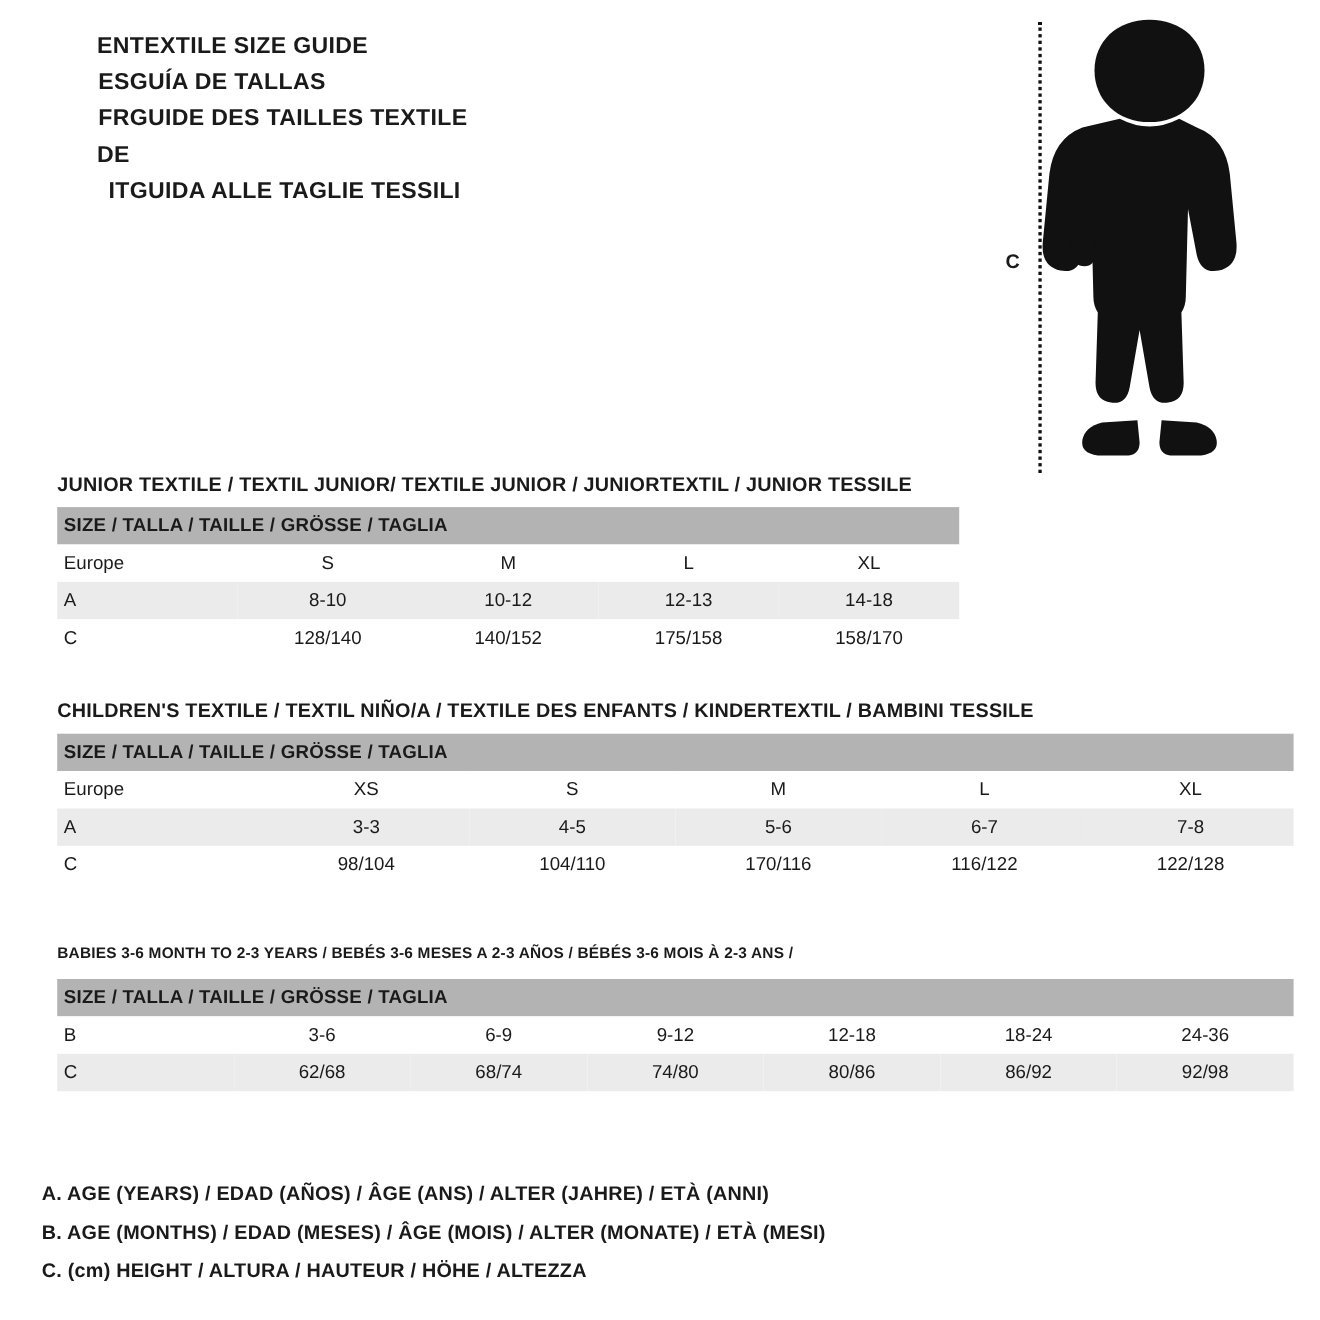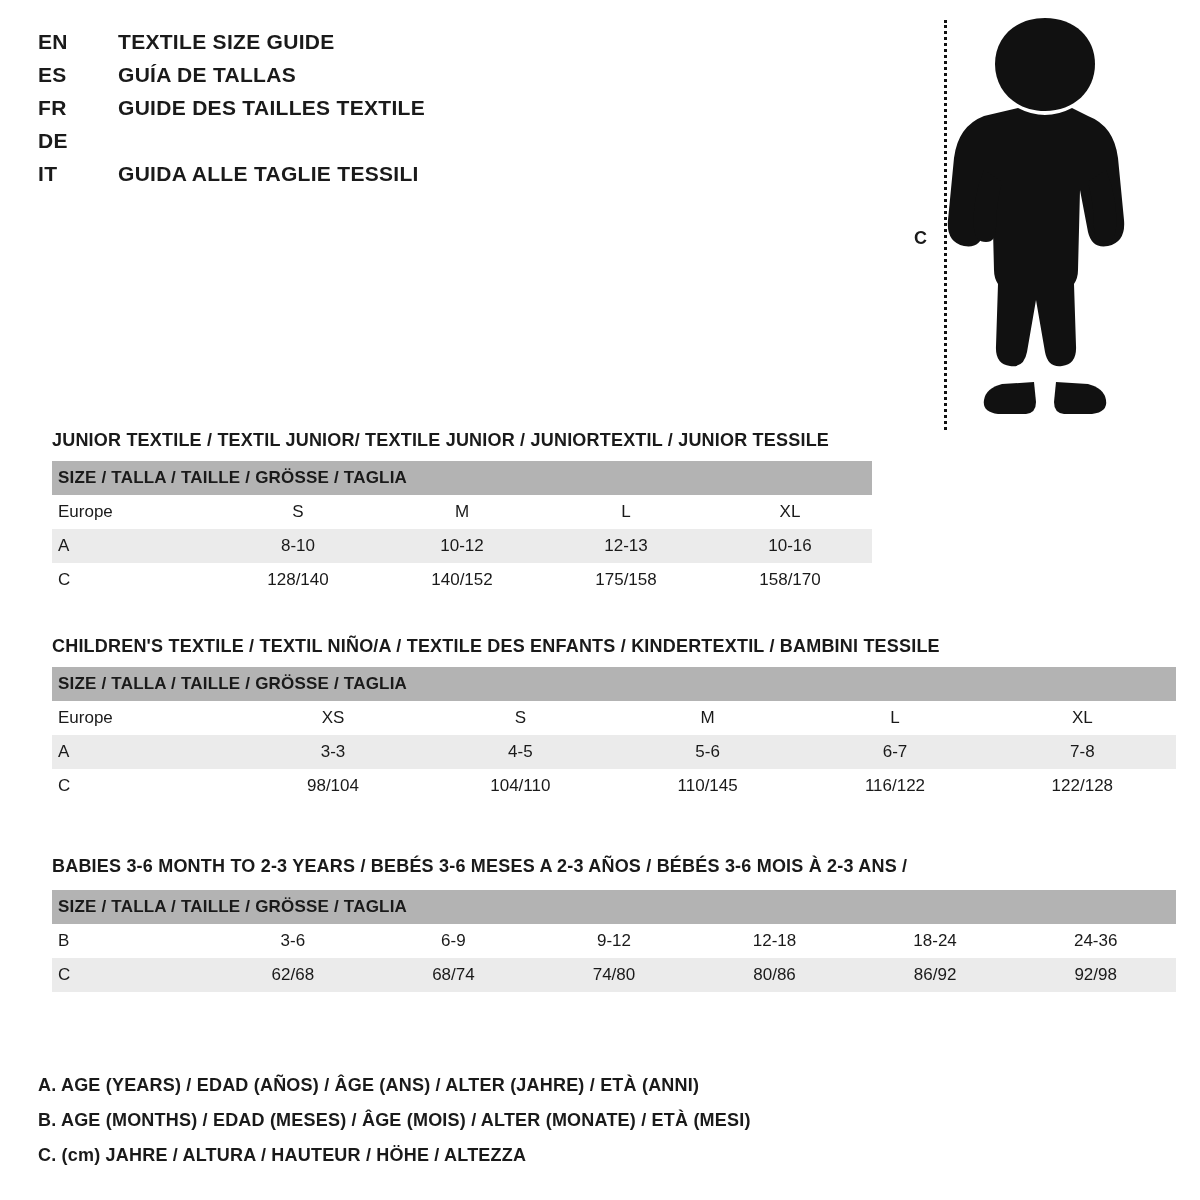--- a/index.html
+++ b/index.html
@@ -26,20 +26,21 @@
   .lang-row {
     display: flex;
     align-items: baseline;
     height: 33px;
   }
   .lang-code {
     width: 80px;
     font-size: 21px;
     font-weight: 700;
     letter-spacing: 0.3px;
+    text-align: right;
   }
   .lang-text {
     font-size: 21px;
     font-weight: 700;
     letter-spacing: 0.3px;
     text-transform: uppercase;
   }
 
   
   .figure-area {
@@ -77,21 +78,21 @@
     width: 1124px;
   }
   .section-title {
     font-size: 18px;
     font-weight: 700;
     letter-spacing: 0.2px;
     margin-bottom: 10px;
     white-space: nowrap;
   }
   .section-title-2line {
-    font-size: 18px;
+    font-size: 14px;
     font-weight: 700;
     letter-spacing: 0.2px;
     margin-bottom: 10px;
     line-height: 28px;
   }
   table.size-table {
     border-collapse: collapse;
     width: 100%;
     table-layout: fixed;
   }
@@ -188,21 +189,21 @@
       <td class="cell-center">S</td>
       <td class="cell-center">M</td>
       <td class="cell-center">L</td>
       <td class="cell-center">XL</td>
     </tr>
     <tr class="row-gray">
       <td class="cell-left lbl-col">A</td>
       <td class="cell-center">8-10</td>
       <td class="cell-center">10-12</td>
       <td class="cell-center">12-13</td>
-      <td class="cell-center">10-16</td>
+      <td class="cell-center">14-18</td>
     </tr>
     <tr class="row-light">
       <td class="cell-left lbl-col">C</td>
       <td class="cell-center">128/140</td>
       <td class="cell-center">140/152</td>
       <td class="cell-center">175/158</td>
       <td class="cell-center">158/170</td>
     </tr>
   </tbody>
     </table>
@@ -228,21 +229,21 @@
       <td class="cell-center">3-3</td>
       <td class="cell-center">4-5</td>
       <td class="cell-center">5-6</td>
       <td class="cell-center">6-7</td>
       <td class="cell-center">7-8</td>
     </tr>
     <tr class="row-light">
       <td class="cell-left lbl-col">C</td>
       <td class="cell-center">98/104</td>
       <td class="cell-center">104/110</td>
-      <td class="cell-center">110/145</td>
+      <td class="cell-center">170/116</td>
       <td class="cell-center">116/122</td>
       <td class="cell-center">122/128</td>
     </tr>
   </tbody>
     </table>
 </div>
 
 <div class="section" style="top:852px;">
   <div class="section-title-2line">
     <div>BABIES 3-6 MONTH TO 2-3 YEARS / BEBÉS 3-6 MESES A 2-3 AÑOS / BÉBÉS 3-6 MOIS À 2-3 ANS /</div>
@@ -270,14 +271,14 @@
       <td class="cell-center">86/92</td>
       <td class="cell-center">92/98</td>
     </tr>
   </tbody>
     </table>
 </div>
 
 <div class="legend">
   <div class="legend-row">A. AGE (YEARS) / EDAD (AÑOS) / ÂGE (ANS) / ALTER (JAHRE) / ETÀ (ANNI)</div>
   <div class="legend-row">B. AGE (MONTHS) / EDAD (MESES) / ÂGE (MOIS) / ALTER (MONATE) / ETÀ (MESI)</div>
-  <div class="legend-row">C. (cm) JAHRE / ALTURA / HAUTEUR / HÖHE / ALTEZZA</div>
+  <div class="legend-row">C. (cm) HEIGHT / ALTURA / HAUTEUR / HÖHE / ALTEZZA</div>
 </div>
 
 </body></html>

